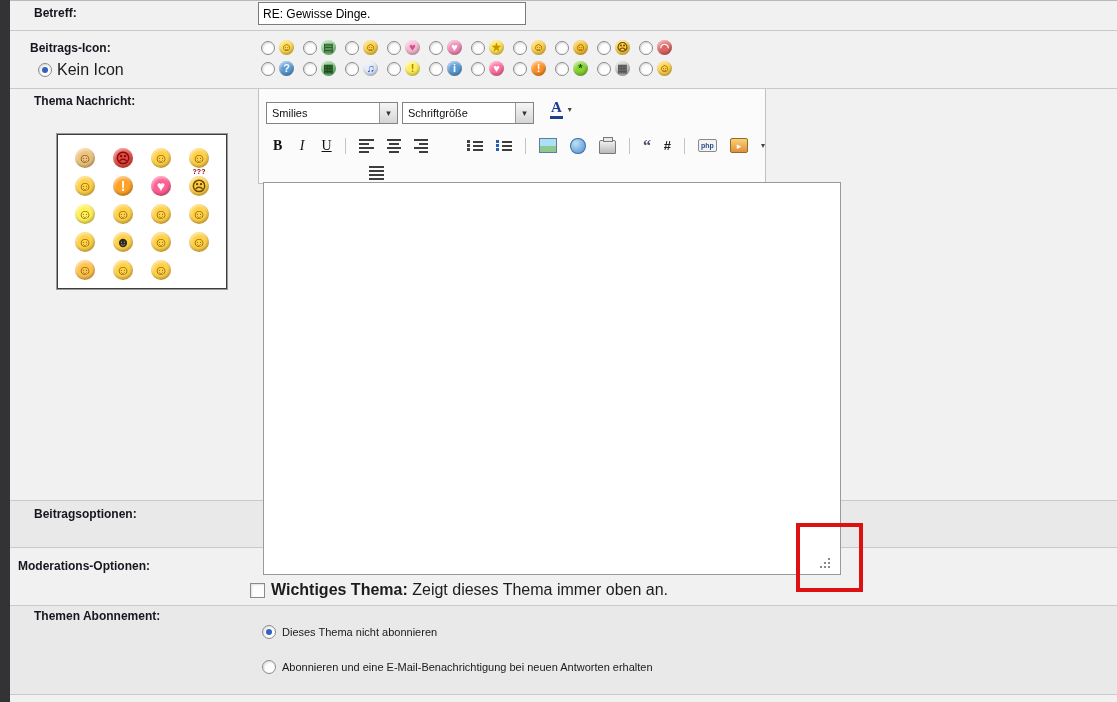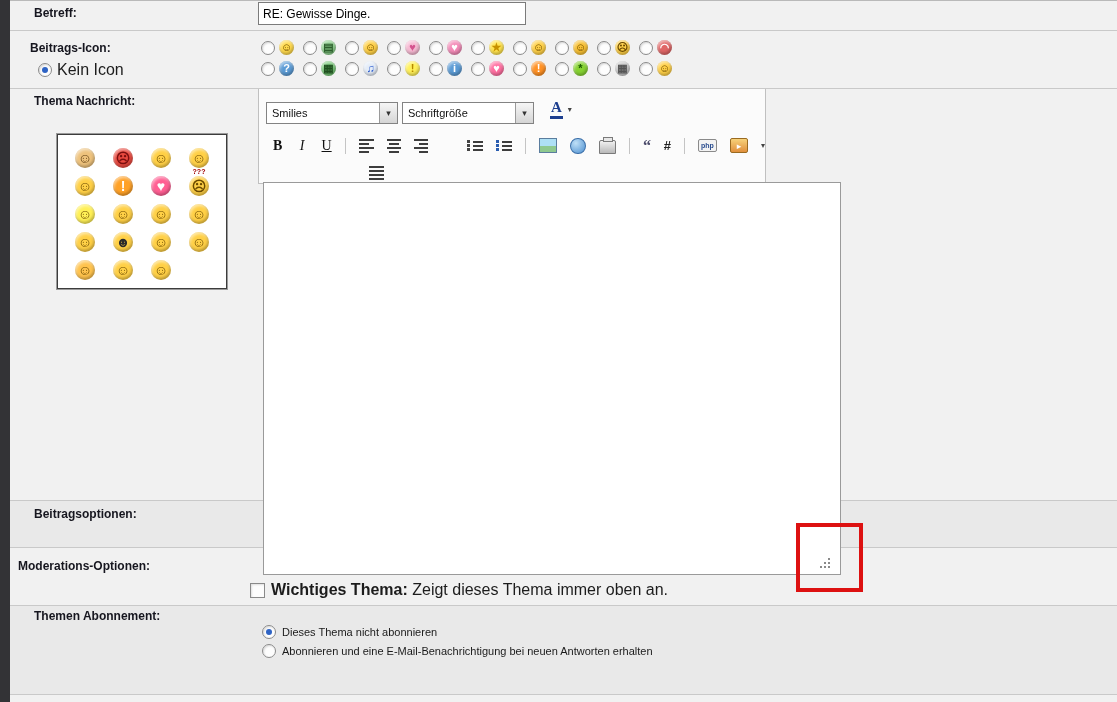--- a/index.html
+++ b/index.html
@@ -52,21 +52,21 @@
   .print-ic::before{content:"";position:absolute;left:3px;top:-4px;width:8px;height:3px;background:#e8e8e8;border:1px solid #7a7a7a;}
   .quote-ic{font:bold 16px "Liberation Serif",serif;color:#4a4a6a;height:14px;line-height:19px;overflow:hidden;}
   .hash-ic{font:bold 13px "Liberation Sans",sans-serif;color:#222;}
   .php-ic{font:bold 7px "Liberation Sans",sans-serif;color:#2a4d8f;border:1px solid #8a8a8a;background:#f3f3f3;padding:2px;border-radius:2px;}
   .video-ic{width:17px;height:13px;background:linear-gradient(#f7d27a,#e08f3c);border:1px solid #9a6a20;border-radius:2px;color:#fff;font-size:9px;}
   .msg{left:263px;top:182px;width:578px;height:393px;background:#fff;border:1px solid #9a9a9a;z-index:2;resize:none;font:12px "Liberation Sans",sans-serif;box-sizing:border-box;padding:4px;outline:none;}
   .grip{left:820px;top:558px;width:2px;height:2px;background:transparent;z-index:3;box-shadow:8px 0 #8a8a8a,4px 4px #8a8a8a,8px 4px #8a8a8a,0 8px #8a8a8a,4px 8px #8a8a8a,8px 8px #8a8a8a;}
   .redbox{left:796px;top:523px;width:59px;height:61px;border:4px solid #dd1111;background:transparent;z-index:5;}
   .sticky-row{display:flex;align-items:center;gap:6px;z-index:3;}
   .sub-desc{font-size:10.5px;color:#6b2222;width:212px;line-height:1.3;}
-  .sub-options{display:flex;flex-direction:column;gap:5px;}
+  .sub-options{display:flex;flex-direction:column;gap:21px;}
   .opt{display:flex;align-items:center;gap:6px;cursor:pointer;}
   .opt-label{font-size:11px;color:#1a1a1a;white-space:nowrap;}
 </style>
 </head>
 <body>
 
 <div class="page">
 
   <div class="abs strip" style="top:500px;height:47px"></div>
   <div class="abs strip" style="top:605px;height:89px"></div>

